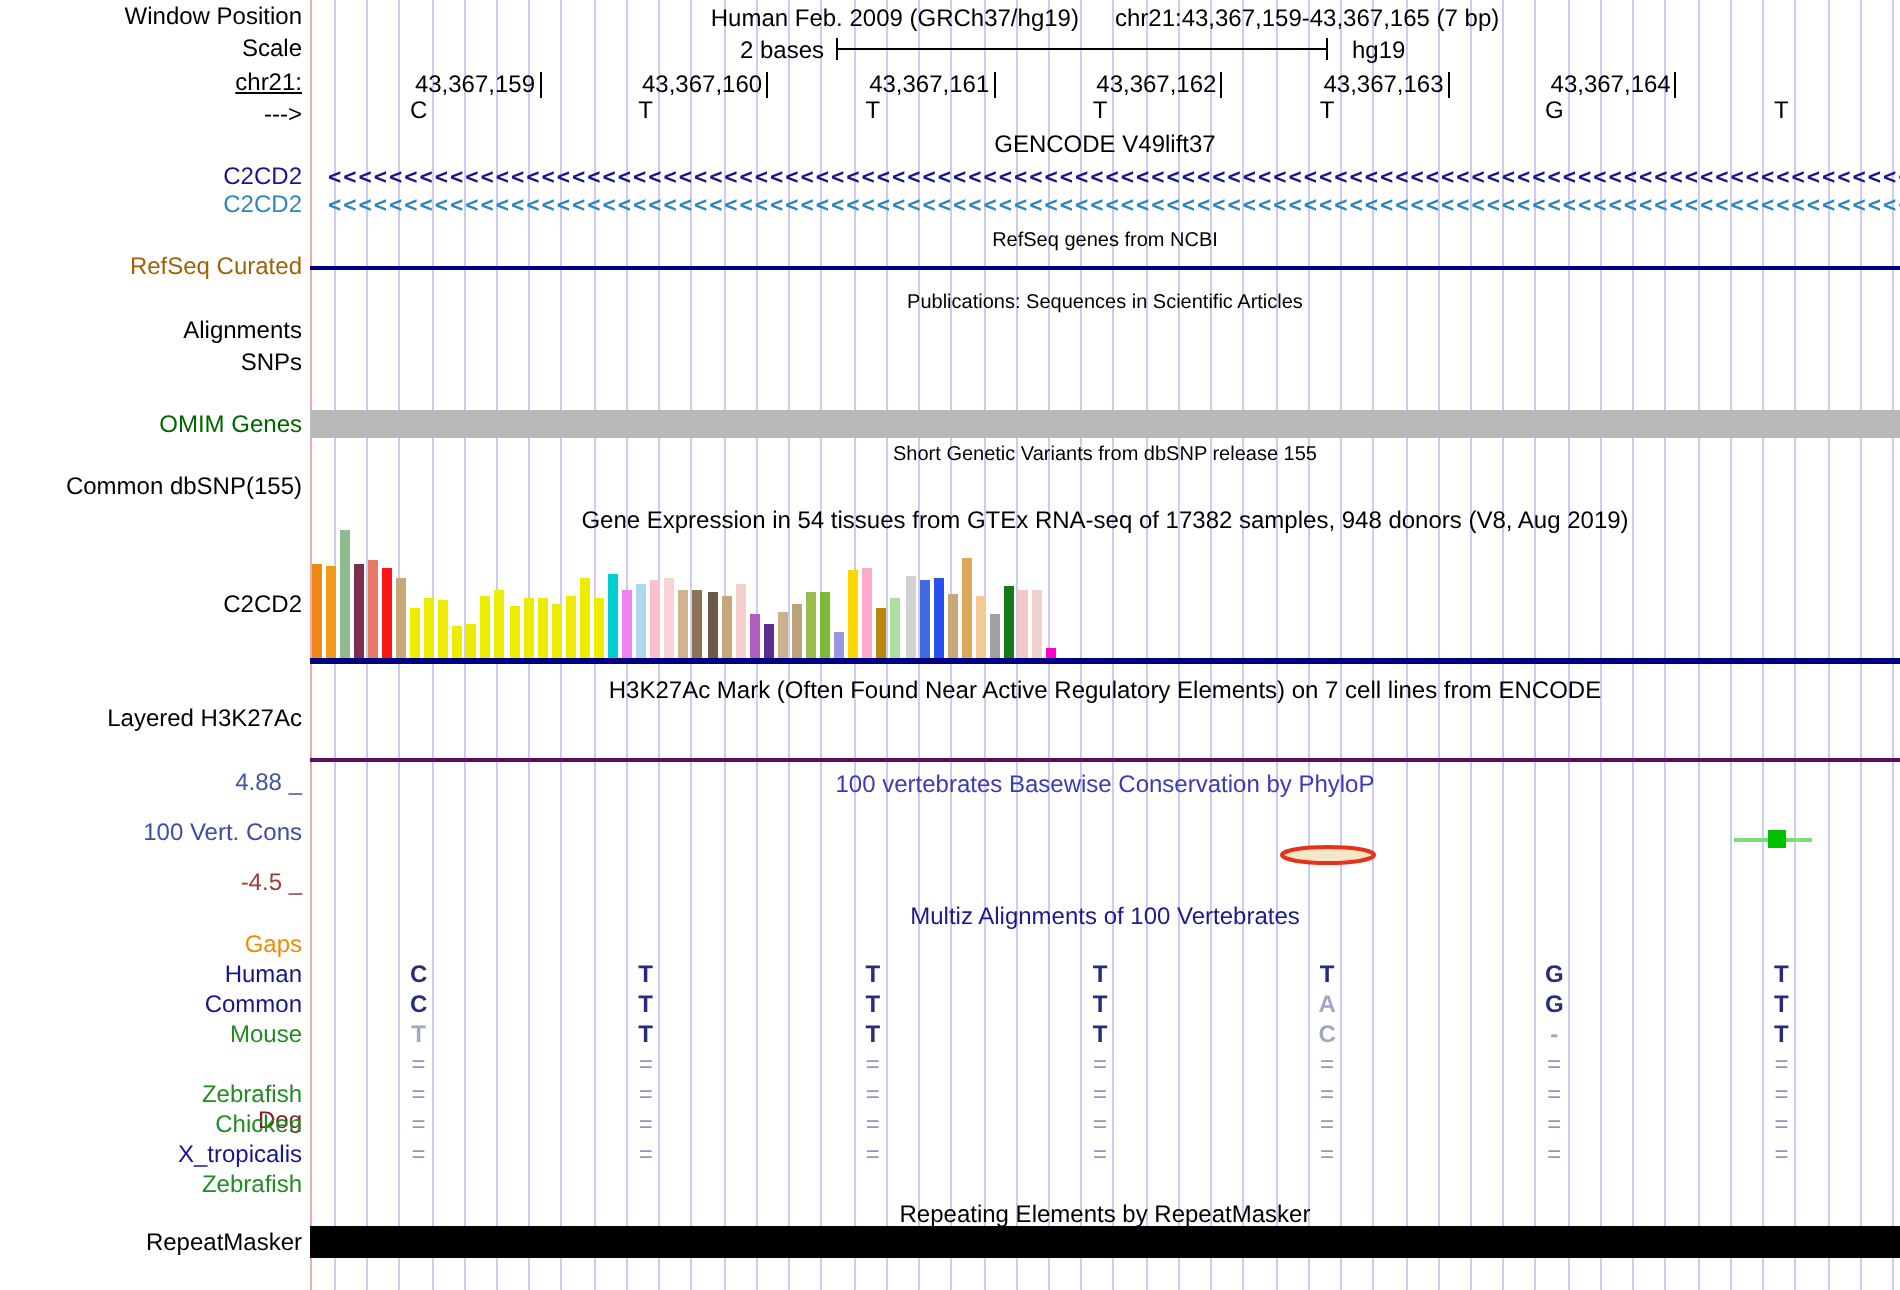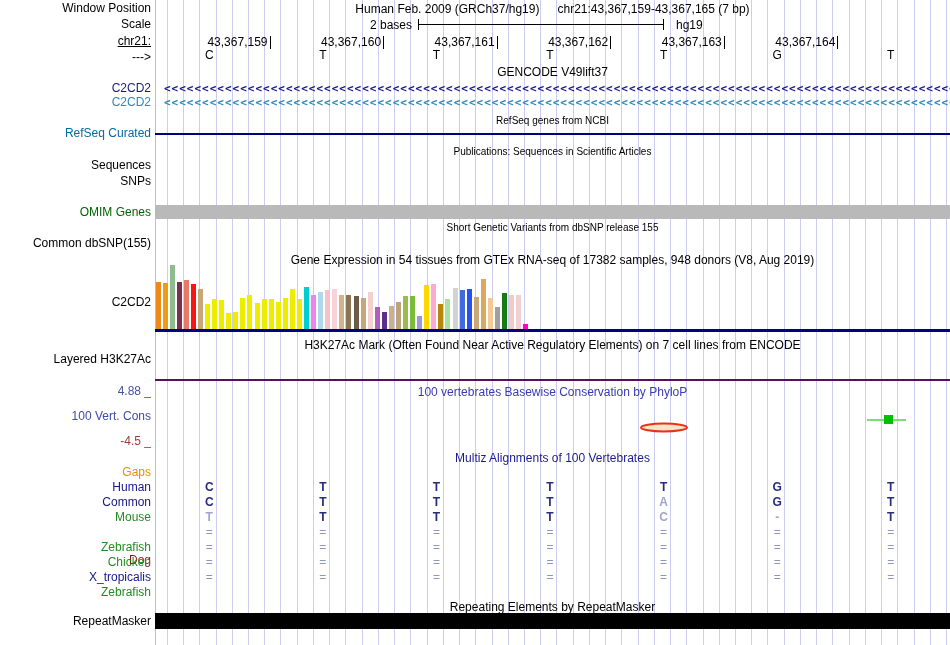--- a/index.html
+++ b/index.html
@@ -121,25 +121,25 @@
       <div class="base" style="top: 49px; left: 890.714px;">T</div>
     </div>
 
   <div class="title" style="top:66px;">GENCODE V49lift37</div>
   <div class="lbl" style="top:82px;color:#16168C;">C2CD2</div>
   <div class="arrowrow" style="top:82px;color:#16168C;" id="generow0">&lt;&lt;&lt;&lt;&lt;&lt;&lt;&lt;&lt;&lt;&lt;&lt;&lt;&lt;&lt;&lt;&lt;&lt;&lt;&lt;&lt;&lt;&lt;&lt;&lt;&lt;&lt;&lt;&lt;&lt;&lt;&lt;&lt;&lt;&lt;&lt;&lt;&lt;&lt;&lt;&lt;&lt;&lt;&lt;&lt;&lt;&lt;&lt;&lt;&lt;&lt;&lt;&lt;&lt;&lt;&lt;&lt;&lt;&lt;&lt;&lt;&lt;&lt;&lt;&lt;&lt;&lt;&lt;&lt;&lt;&lt;&lt;&lt;&lt;&lt;&lt;&lt;&lt;&lt;&lt;&lt;&lt;&lt;&lt;&lt;&lt;&lt;&lt;&lt;&lt;&lt;&lt;&lt;&lt;&lt;&lt;&lt;&lt;&lt;&lt;&lt;&lt;&lt;&lt;</div>
   <div class="lbl" style="top:96px;color:#2D87BC;">C2CD2</div>
   <div class="arrowrow" style="top:96px;color:#2D87BC;" id="generow1">&lt;&lt;&lt;&lt;&lt;&lt;&lt;&lt;&lt;&lt;&lt;&lt;&lt;&lt;&lt;&lt;&lt;&lt;&lt;&lt;&lt;&lt;&lt;&lt;&lt;&lt;&lt;&lt;&lt;&lt;&lt;&lt;&lt;&lt;&lt;&lt;&lt;&lt;&lt;&lt;&lt;&lt;&lt;&lt;&lt;&lt;&lt;&lt;&lt;&lt;&lt;&lt;&lt;&lt;&lt;&lt;&lt;&lt;&lt;&lt;&lt;&lt;&lt;&lt;&lt;&lt;&lt;&lt;&lt;&lt;&lt;&lt;&lt;&lt;&lt;&lt;&lt;&lt;&lt;&lt;&lt;&lt;&lt;&lt;&lt;&lt;&lt;&lt;&lt;&lt;&lt;&lt;&lt;&lt;&lt;&lt;&lt;&lt;&lt;&lt;&lt;&lt;&lt;&lt;</div>
 
   <div class="title small" style="top:115px;">RefSeq genes from NCBI</div>
-  <div class="lbl" style="top:127px;color:#0369a1;">RefSeq Curated</div>
+  <div class="lbl" style="top:127px;color:#a16207;">RefSeq Curated</div>
   <div class="hline" style="top:133px;height:2px;background:#000080;"></div>
 
   <div class="title small" style="top:146px;">Publications: Sequences in Scientific Articles</div>
-  <div class="lbl" style="top:159px;">Sequences</div>
+  <div class="lbl" style="top:159px;">Alignments</div>
   <div class="lbl" style="top:175px;">SNPs</div>
 
   <div class="lbl" style="top:206px;color:#006400;">OMIM Genes</div>
   <div class="hline" style="top:205px;height:14px;background:#B9B9B9;"></div>
 
   <div class="title small" style="top:222px;">Short Genetic Variants from dbSNP release 155</div>
   <div class="lbl" style="top:237px;">Common dbSNP(155)</div>
 
   <div class="title" style="top:254px;">Gene Expression in 54 tissues from GTEx RNA-seq of 17382 samples, 948 donors (V8, Aug 2019)</div>
   <div class="lbl" style="top:296px;">C2CD2</div>

